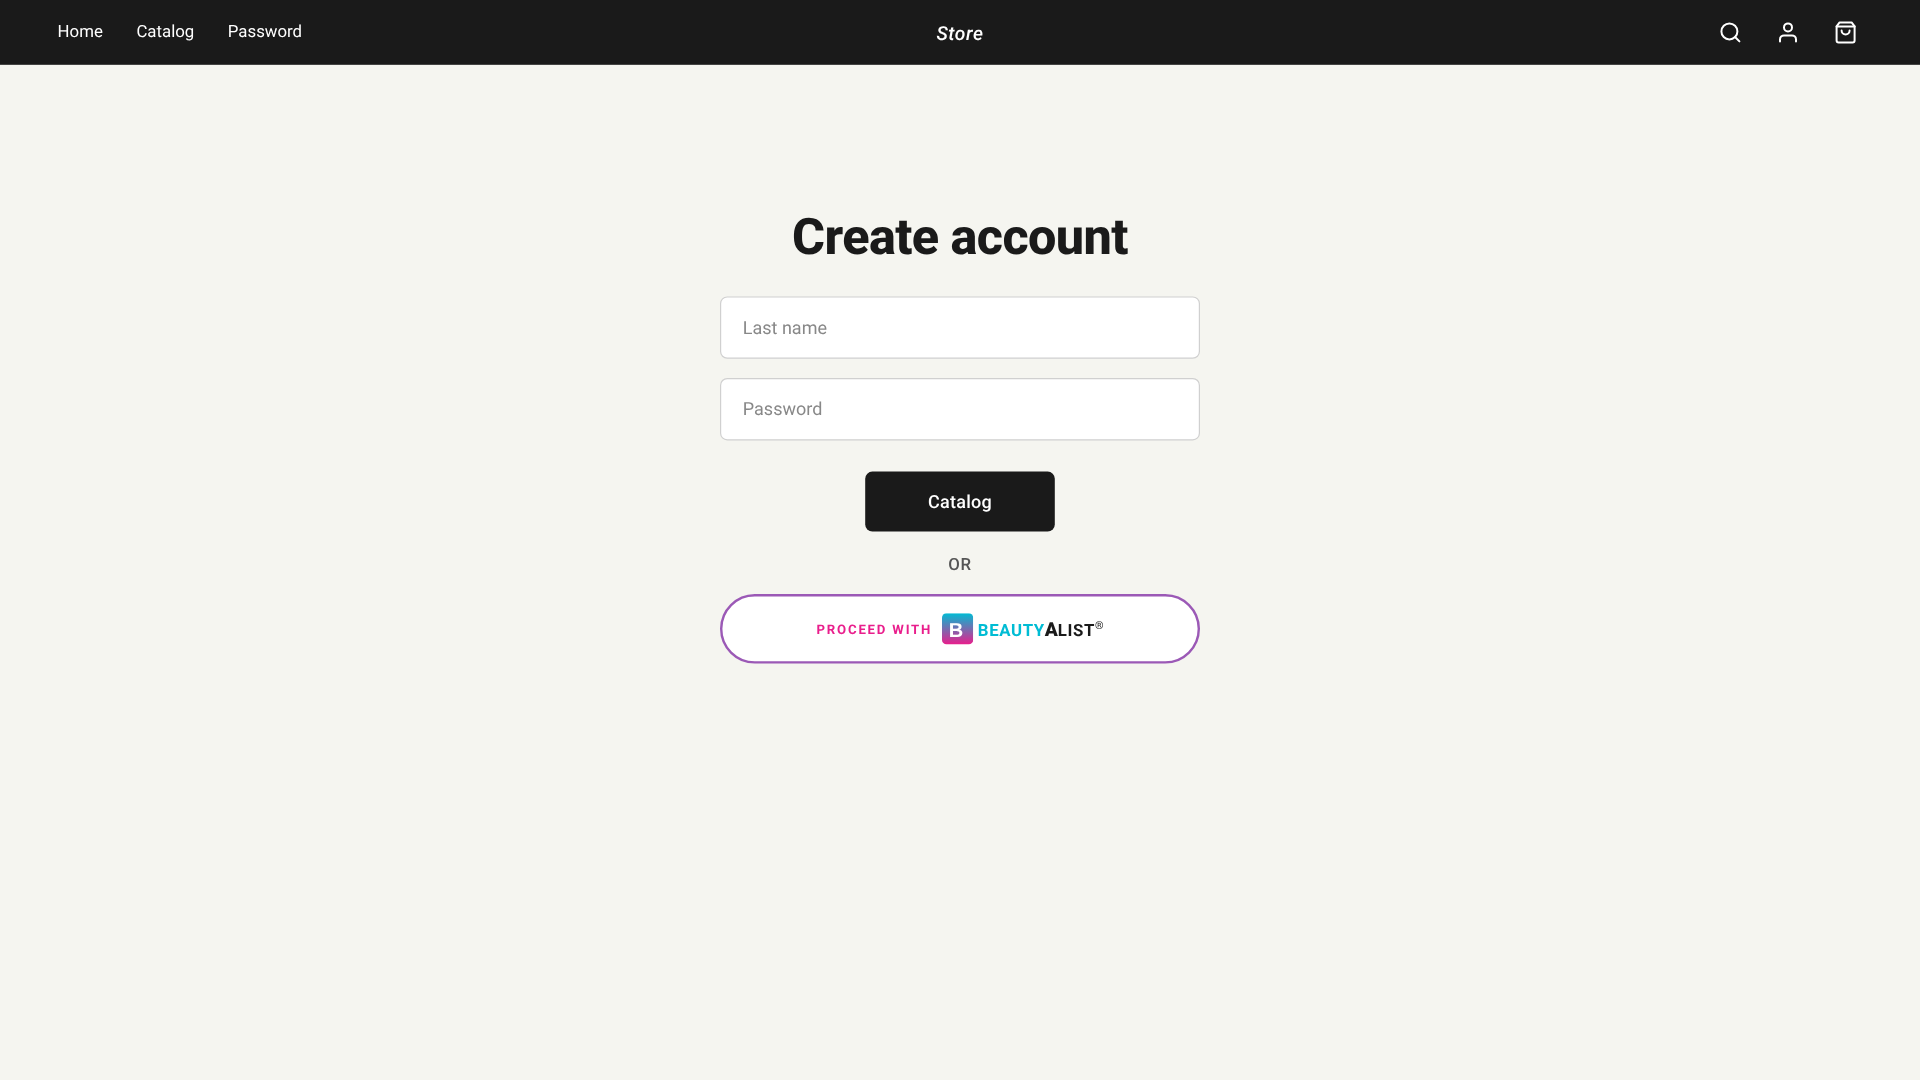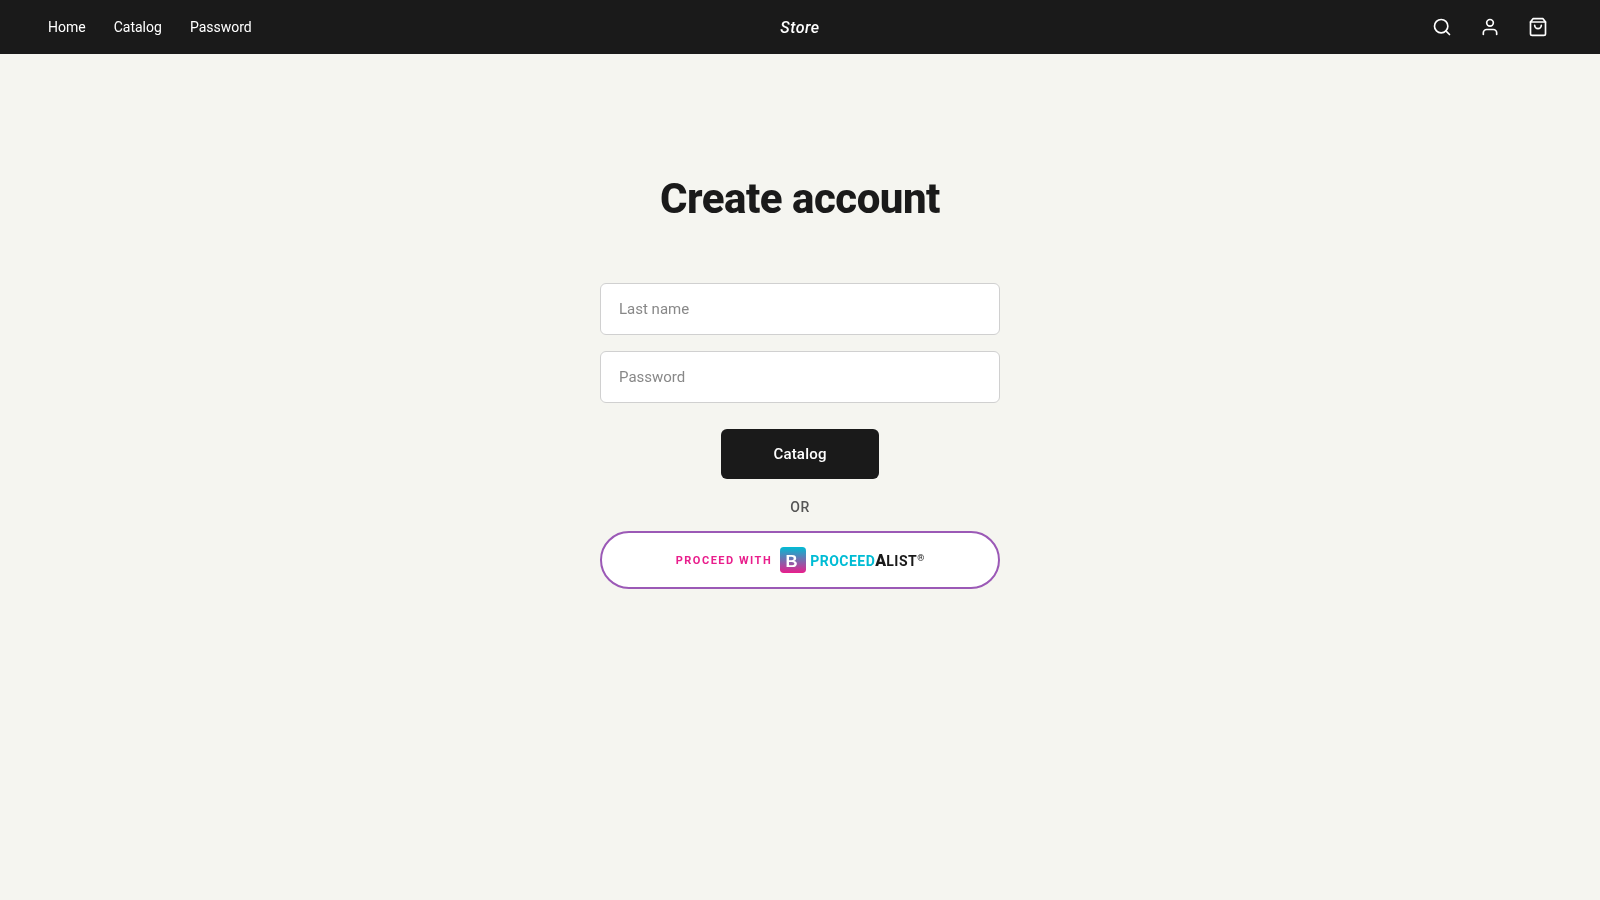--- a/index.html
+++ b/index.html
@@ -78,21 +78,21 @@
       display: flex;
       flex-direction: column;
       align-items: center;
       padding-top: 120px;
     }
 
     .page-title {
       font-size: 42px;
       font-weight: 800;
       color: #1a1a1a;
-      margin-bottom: 60px;
+      margin-bottom: 24px;
       letter-spacing: -0.5px;
     }
 
     
     .form-container {
       display: flex;
       flex-direction: column;
       gap: 16px;
       width: 400px;
     }
@@ -228,18 +228,18 @@
           <defs>
             <linearGradient id="bGrad" x1="0%" y1="0%" x2="0%" y2="100%">
               <stop offset="0%" style="stop-color:#00bcd4;stop-opacity:1"></stop>
               <stop offset="100%" style="stop-color:#e91e8c;stop-opacity:1"></stop>
             </linearGradient>
           </defs>
           <rect width="28" height="28" rx="4" fill="url(#bGrad)"></rect>
           <text x="6" y="21" font-size="18" font-weight="900" fill="white" font-family="Arial, sans-serif">B</text>
         </svg>
         <span>
-          <span style="color:#00bcd4; font-weight:700; font-size:14px; letter-spacing:0.5px;">PROCEED</span><span style="color:#1a1a1a; font-weight:900; font-size:16px;">A</span><span style="color:#1a1a1a; font-weight:700; font-size:14px; letter-spacing:0.5px;">LIST</span><span style="font-size:9px; vertical-align:super; color:#1a1a1a;">®</span>
+          <span style="color:#00bcd4; font-weight:700; font-size:14px; letter-spacing:0.5px;">BEAUTY</span><span style="color:#1a1a1a; font-weight:900; font-size:16px;">A</span><span style="color:#1a1a1a; font-weight:700; font-size:14px; letter-spacing:0.5px;">LIST</span><span style="font-size:9px; vertical-align:super; color:#1a1a1a;">®</span>
         </span>
       </div>
     </button>
   </div>
 </main>
 
 </body></html>

